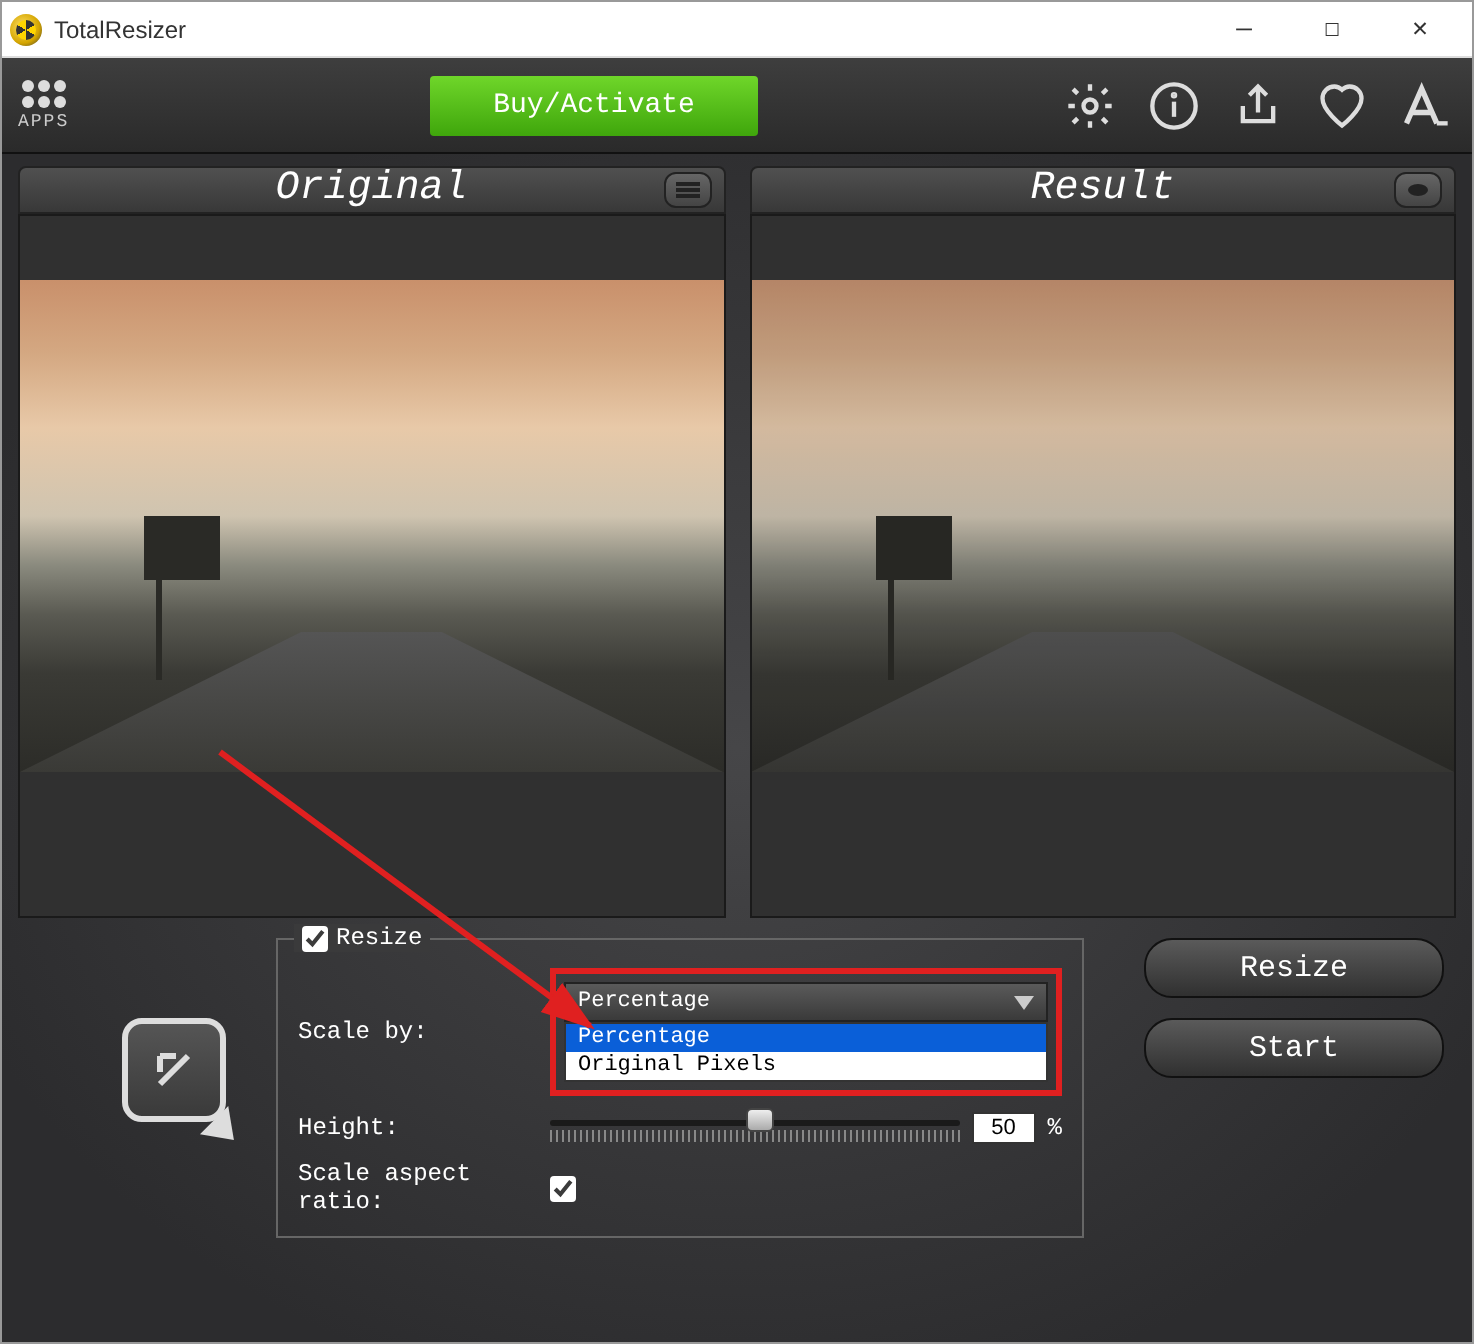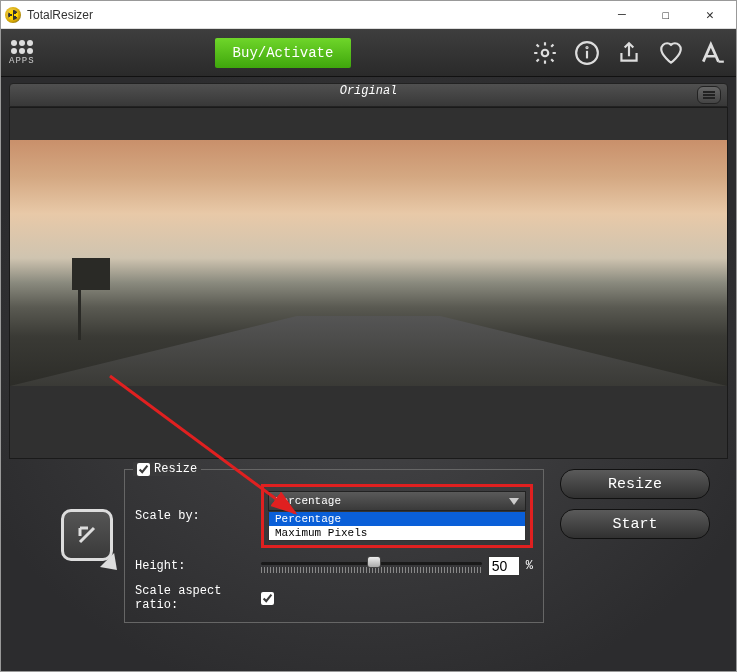--- a/index.html
+++ b/index.html
@@ -11,42 +11,42 @@
 .titlebar-icon { width: 16px; height: 16px; border-radius: 50%; background: radial-gradient(circle at 40% 40%, #ffe066 0%, #d4a500 60%, #333 100%); margin-right: 6px; position: relative; }
 .titlebar-icon::before { content: ''; position: absolute; inset: 3px; border-radius: 50%; background: conic-gradient(#333 0 60deg, #ffd500 60deg 120deg, #333 120deg 180deg, #ffd500 180deg 240deg, #333 240deg 300deg, #ffd500 300deg 360deg); }
 .titlebar-title { font-family: Arial, sans-serif; font-size: 12px; color: #333; }
 .titlebar-spacer { flex: 1; }
 .titlebar-btn { width: 44px; height: 26px; display: flex; align-items: center; justify-content: center; font-size: 13px; color: #333; cursor: pointer; }
 
 .toolbar { height: 48px; background: linear-gradient(to bottom, #3e3e3e, #2a2a2a); display: flex; align-items: center; padding: 0 8px; border-bottom: 1px solid #111; }
 .apps-btn { color: #ccc; text-align: right; font-size: 9px; letter-spacing: 1px; cursor: pointer; }
 .apps-grid { display: grid; grid-template-columns: repeat(3, 6px); grid-template-rows: repeat(2, 6px); gap: 2px; margin: 0 auto 2px; width: 22px; }
 .apps-grid span { background: #ddd; border-radius: 50%; width: 6px; height: 6px; }
-.buy-btn { margin-left: 180px; background: linear-gradient(to bottom, #6fd62a, #3fa60c); color: #fff; border: none; padding: 7px 18px; font-size: 14px; font-family: inherit; cursor: pointer; border-radius: 2px; }
+.buy-btn { margin-left: 180px; background: linear-gradient(to bottom, #6fd62a, #3fa60c); color: #fff; border: none; padding: 7px 32px; font-size: 14px; font-family: inherit; cursor: pointer; border-radius: 2px; }
 .toolbar-spacer { flex: 1; }
 .toolbar-icons { display: flex; gap: 12px; align-items: center; }
 .toolbar-icon { width: 30px; height: 30px; color: #ddd; cursor: pointer; display: flex; align-items: center; justify-content: center; }
 .toolbar-icon svg { width: 26px; height: 26px; fill: none; stroke: #ddd; stroke-width: 2; }
 
 .content { flex: 1; background: radial-gradient(ellipse at center, #464648 0%, #2c2c2e 80%); padding: 6px 8px 12px; display: flex; flex-direction: column; }
 
 .previews { display: flex; gap: 12px; }
 .preview { flex: 1; }
-.preview-header { height: 24px; background: linear-gradient(to bottom, #505050, #383838); border-radius: 4px 4px 0 0; display: flex; align-items: flex-start; justify-content: center; color: #fff; font-size: 12px; font-style: italic; position: relative; border: 1px solid #222; }
+.preview-header { height: 24px; background: linear-gradient(to bottom, #505050, #383838); border-radius: 4px 4px 0 0; display: flex; align-items: flex-end; justify-content: center; color: #fff; font-size: 20px; font-style: italic; position: relative; border: 1px solid #222; }
 .preview-header-icon { position: absolute; right: 6px; top: 2px; width: 24px; height: 18px; background: linear-gradient(to bottom, #666, #444); border-radius: 6px; display: flex; align-items: center; justify-content: center; border: 1px solid #222; }
 .preview-header-icon.eye::after { content: ''; width: 10px; height: 6px; border-radius: 50%; background: #222; }
 .preview-header-icon.list::after { content: ''; width: 12px; height: 8px; background: linear-gradient(#222 0 2px, transparent 2px 3px, #222 3px 5px, transparent 5px 6px, #222 6px 8px); }
 .preview-body { height: 352px; background: #303030; border: 1px solid #1a1a1a; display: flex; align-items: center; justify-content: center; overflow: hidden; }
 .preview-image { width: 100%; height: 246px; background: linear-gradient(to bottom, #c9906b 0%, #d4a882 15%, #e8c9a8 30%, #cfc4b0 48%, #8a8a7e 58%, #5a5a52 68%, #3a3a35 80%, #2c2c28 100%); position: relative; margin-top: -40px; }
 .sign { position: absolute; left: 62px; top: 118px; width: 38px; height: 32px; background: #2a2a26; }
 .sign::after { content: ''; position: absolute; left: 6px; top: 32px; width: 3px; height: 50px; background: #2a2a26; }
 .road { position: absolute; bottom: 0; left: 0; right: 0; height: 70px; background: linear-gradient(to bottom, #555 0%, #3a3a36 100%); clip-path: polygon(40% 0, 60% 0, 100% 100%, 0 100%); }
 .preview.result .preview-image { filter: brightness(0.92) saturate(0.9); }
 
-.controls-row { display: flex; gap: 16px; margin-top: 10px; align-items: flex-start; }
+.controls-row { display: flex; gap: 30px; margin-top: 10px; align-items: flex-start; }
 
 .popup-arrow { width: 52px; height: 52px; border: 3px solid #ddd; border-radius: 10px; display: flex; align-items: center; justify-content: center; margin-top: 40px; margin-left: 52px; background: linear-gradient(to bottom, #555, #3a3a3a); cursor: pointer; position: relative; }
 .popup-arrow svg { width: 24px; height: 24px; fill: #ddd; }
 .popup-arrow-tail { position: absolute; bottom: -14px; right: -12px; width: 0; height: 0; border-left: 10px solid transparent; border-right: 10px solid transparent; border-top: 14px solid #ddd; transform: rotate(-45deg); }
 
 .resize-panel { flex: 1; border: 1px solid #666; padding: 6px 10px 10px; position: relative; max-width: 420px; margin-left: -5px; }
 .resize-panel-title { position: absolute; top: -8px; left: 8px; background: #3a3a3b; padding: 0 4px; color: #fff; font-size: 12px; display: flex; align-items: center; gap: 4px; }
 .resize-panel-title input { accent-color: #fff; }
 
 .form-row { display: flex; align-items: center; margin-top: 8px; gap: 6px; }
@@ -56,21 +56,21 @@
 .dropdown-closed::after { content: ''; position: absolute; right: 6px; top: 6px; width: 0; height: 0; border-left: 5px solid transparent; border-right: 5px solid transparent; border-top: 7px solid #ccc; }
 .dropdown-open { background: #fff; border: 1px solid #333; font-size: 11px; }
 .dropdown-item { padding: 1px 6px; color: #000; cursor: pointer; }
 .dropdown-item.selected { background: #0a5fd8; color: #fff; }
 
 .slider-row { display: flex; align-items: center; gap: 6px; flex: 1; }
 .slider-track { flex: 1; height: 16px; position: relative; }
 .slider-line { position: absolute; top: 4px; left: 0; right: 0; height: 3px; background: #1a1a1a; border-radius: 2px; }
 .slider-ticks { position: absolute; top: 9px; left: 0; right: 0; height: 6px; background: repeating-linear-gradient(to right, #888 0 1px, transparent 1px 3px); }
 .slider-thumb { position: absolute; top: -2px; left: 48%; width: 14px; height: 12px; background: linear-gradient(to bottom, #eee, #aaa); border-radius: 3px; border: 1px solid #444; }
-.slider-value { width: 32px; background: #fff; color: #000; font-size: 14px; padding: 1px 3px; text-align: left; border: 1px solid #333; }
+.slider-value { width: 32px; background: #fff; color: #000; font-size: 11px; padding: 1px 3px; text-align: center; border: 1px solid #333; }
 .slider-unit { color: #fff; font-size: 12px; }
 
 .checkbox-inline { accent-color: #fff; }
 
 .buttons-col { display: flex; flex-direction: column; gap: 10px; padding-right: 6px; }
 .action-btn { width: 150px; height: 30px; background: linear-gradient(to bottom, #5a5a5a, #303030); color: #fff; border: 1px solid #111; border-radius: 14px; font-family: inherit; font-size: 15px; cursor: pointer; }
 .start-btn { width: 150px; height: 34px; background: linear-gradient(to bottom, #ff9a2e, #e25a00); border: 1px solid #7a2f00; border-radius: 16px; display: flex; align-items: center; gap: 8px; padding: 0 8px; cursor: pointer; margin-top: 34px; color: #fff; font-size: 17px; font-style: italic; }
 .start-btn-icon { width: 24px; height: 24px; border-radius: 50%; background: radial-gradient(circle at 40% 40%, #ffe066 0%, #d4a500 60%, #333 100%); position: relative; }
 .start-btn-icon::before { content: ''; position: absolute; inset: 4px; border-radius: 50%; background: conic-gradient(#333 0 60deg, #ffd500 60deg 120deg, #333 120deg 180deg, #ffd500 180deg 240deg, #333 240deg 300deg, #ffd500 300deg 360deg); }
 
@@ -145,20 +145,32 @@
           <span>Original</span>
           <div class="preview-header-icon list"></div>
         </div>
         <div class="preview-body">
           <div class="preview-image">
               <div class="sign"></div>
               <div class="road"></div>
             </div>
         </div>
       </div>
+      <div class="preview result">
+        <div class="preview-header">
+          <span>Result</span>
+          <div class="preview-header-icon eye"></div>
+        </div>
+        <div class="preview-body">
+          <div class="preview-image">
+              <div class="sign"></div>
+              <div class="road"></div>
+            </div>
+        </div>
+      </div>
     </div>
 
     <svg class="annotation-arrow" width="220" height="170">
       <defs>
           <marker id="ah" markerWidth="10" markerHeight="10" refX="8" refY="3" orient="auto">
             <path d="M0,0 L0,6 L9,3 z" fill="#e02020"></path>
           </marker>
         </defs>
       <line x1="10" y1="8" x2="195" y2="145" stroke="#e02020" stroke-width="3" marker-end="url(#ah)"></line>
     </svg>
@@ -177,21 +189,21 @@
           <input type="checkbox" checked="" class="checkbox-inline" style="">
           <span>Resize</span>
         </div>
 
         <div class="form-row">
           <div class="form-label">Scale by:</div>
           <div class="dropdown-area">
             <div class="dropdown-closed">Percentage</div>
             <div class="dropdown-open">
               <div class="dropdown-item selected">Percentage</div>
-              <div class="dropdown-item">Maximum Pixels</div>
+              <div class="dropdown-item">Original Pixels</div>
             </div>
           </div>
         </div>
 
         <div class="form-row" style="visibility:hidden;height:0;margin:0">
           <div class="form-label">Width:</div>
         </div>
 
         <div class="form-row">
           <div class="form-label">Height:</div>

